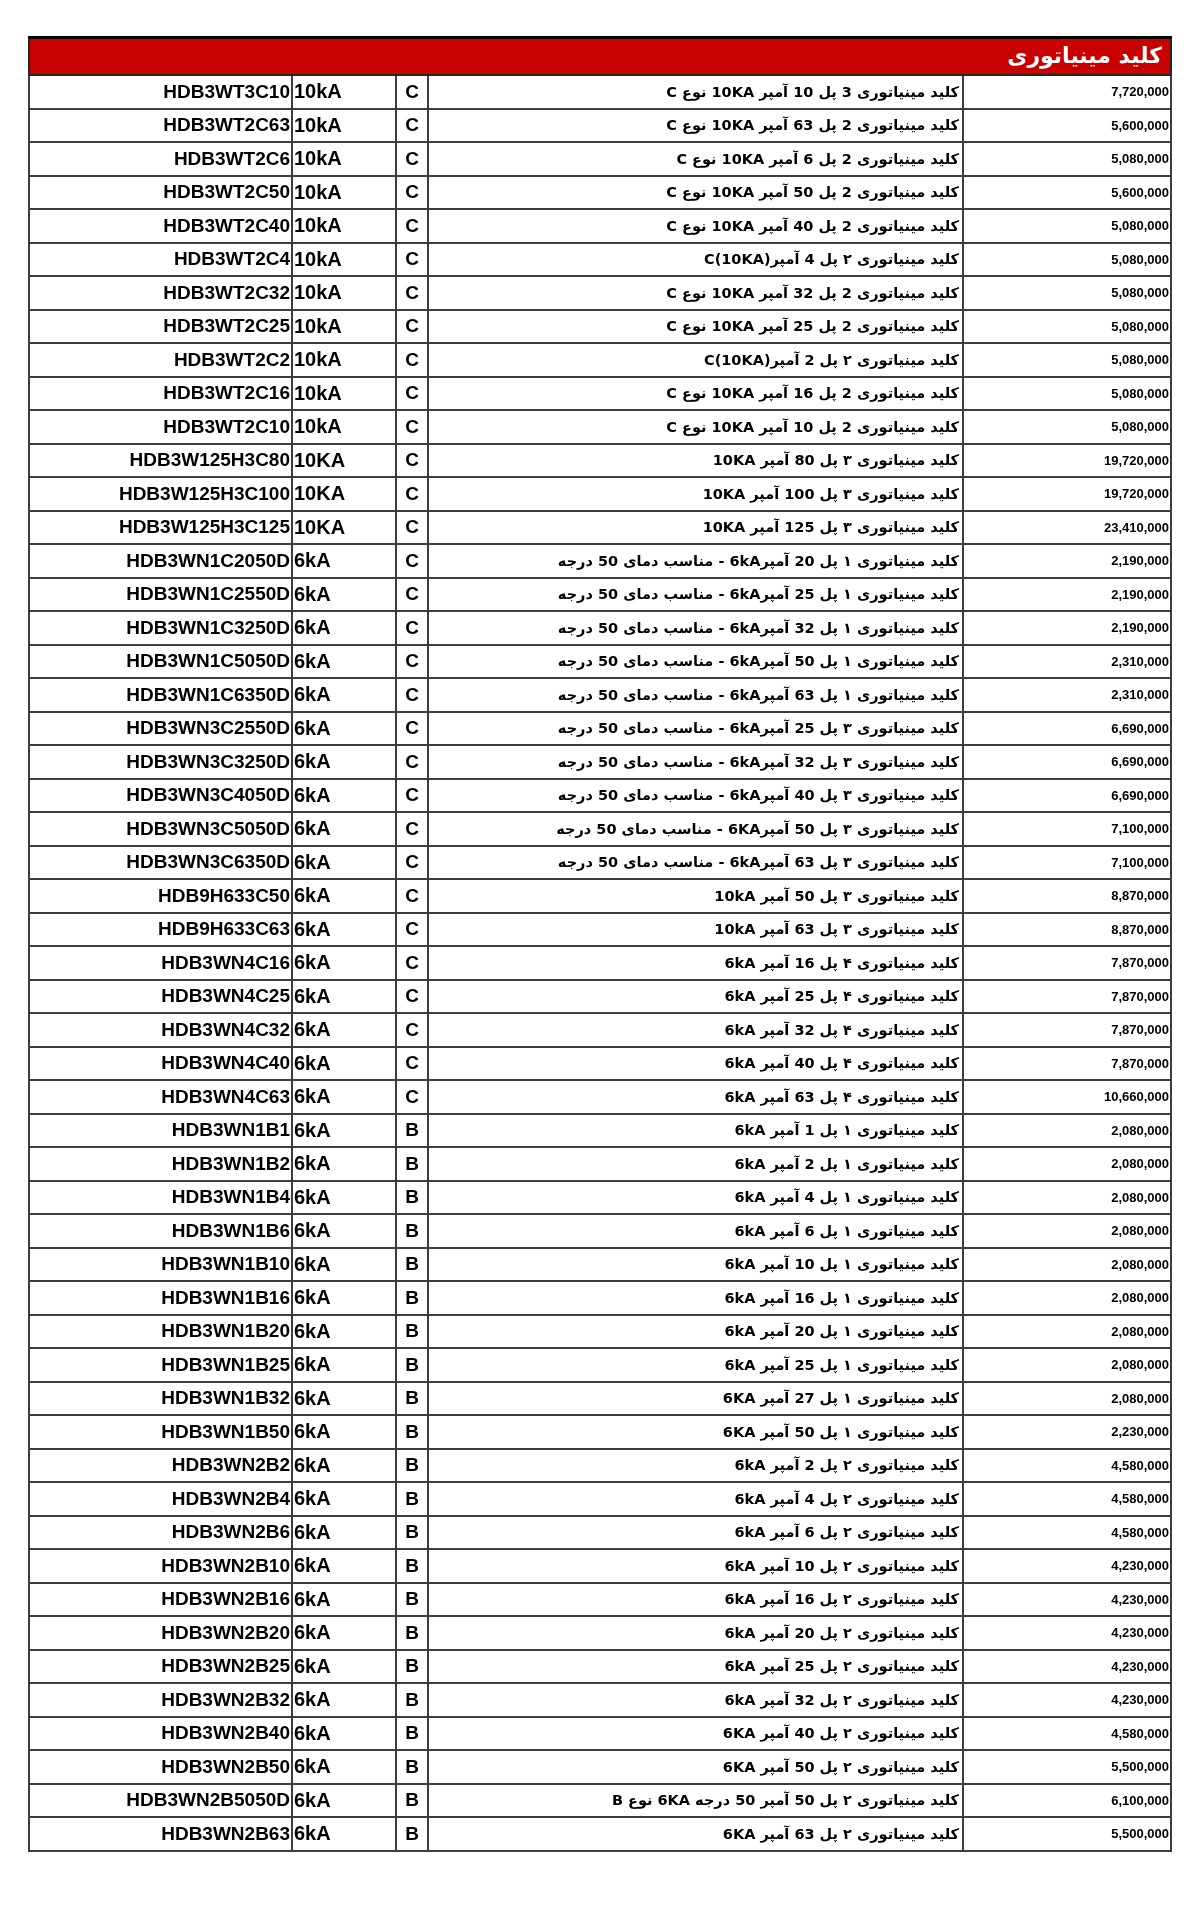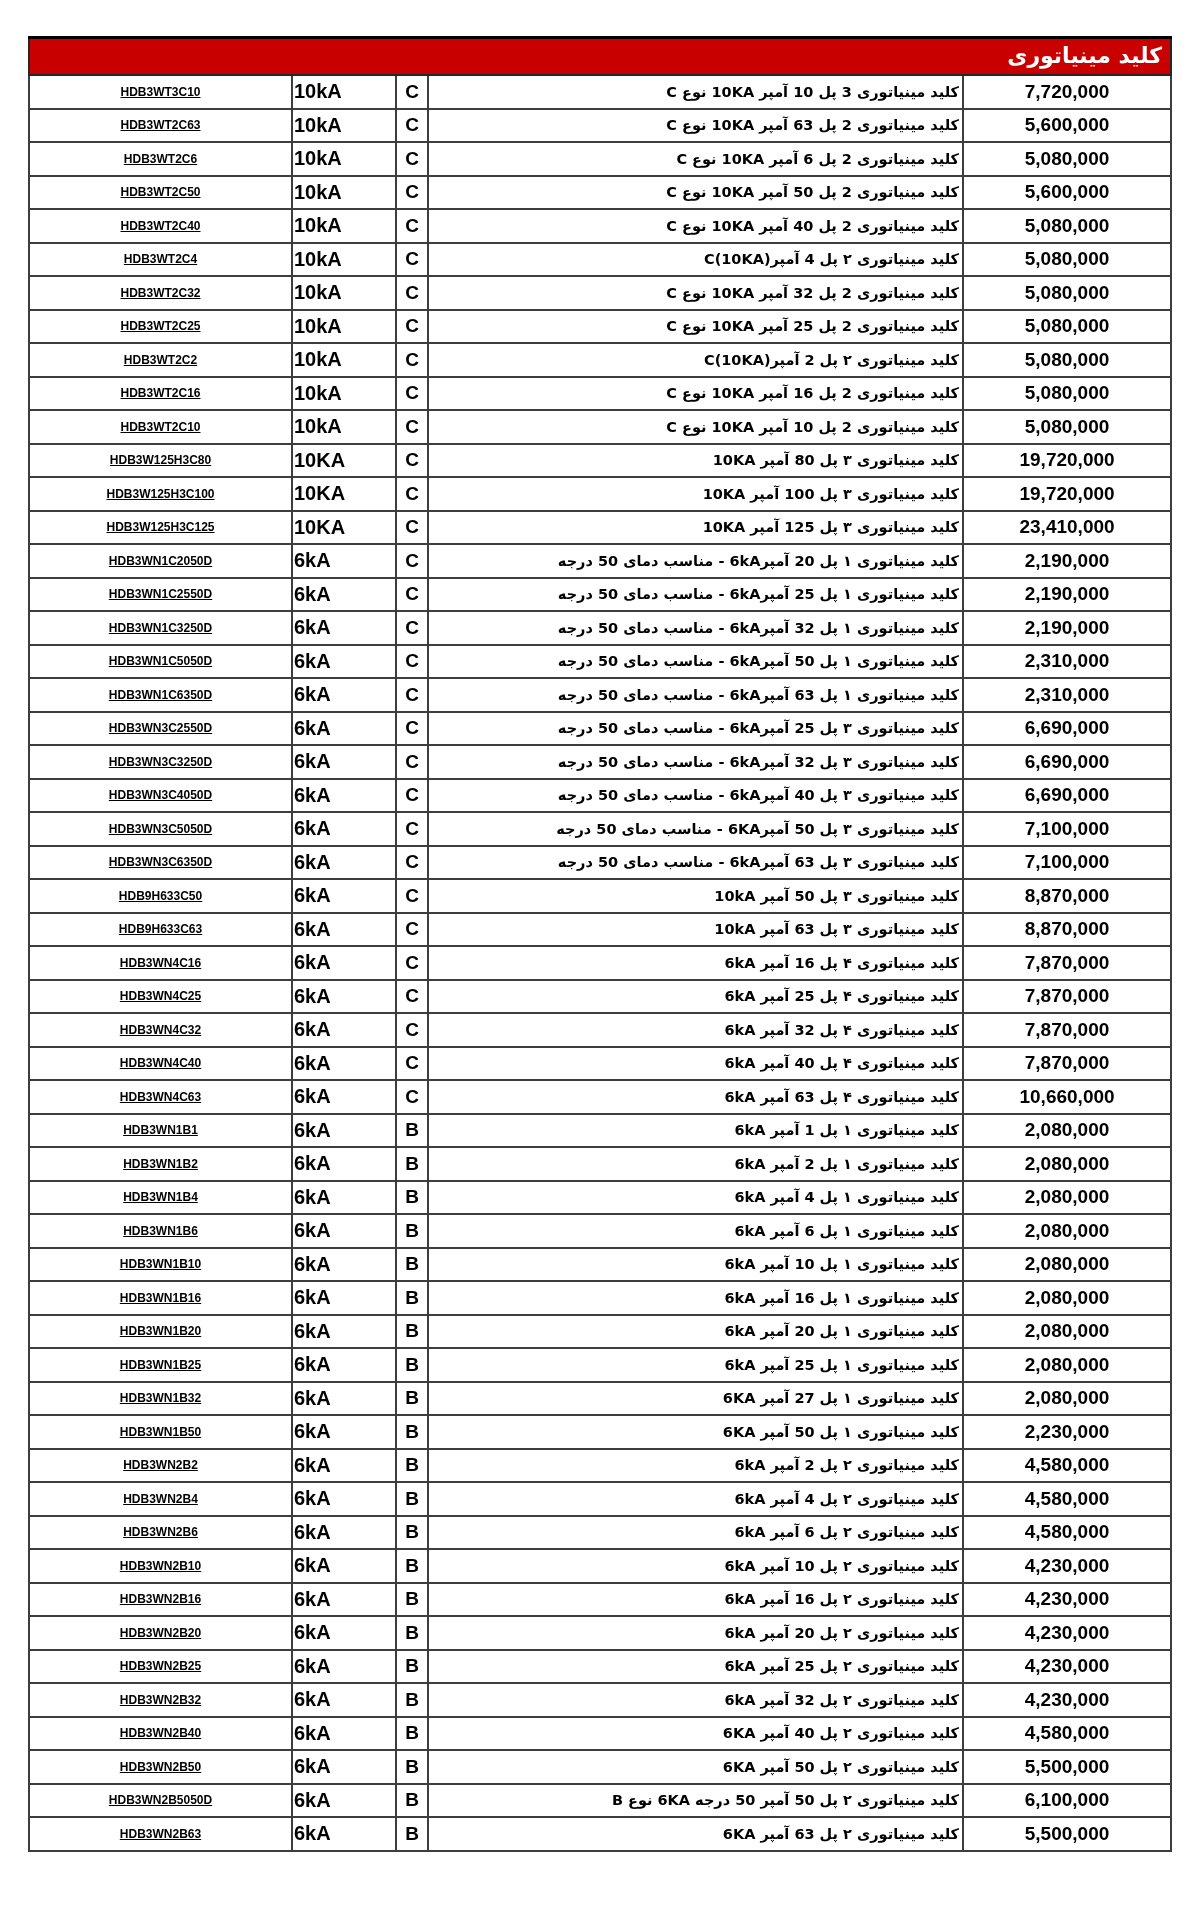--- a/index.html
+++ b/index.html
@@ -19,29 +19,29 @@
     height: 33px; text-align: right; vertical-align: middle;
     font-family: "DejaVu Sans", "Liberation Sans", sans-serif;
     font-weight: bold; font-size: 22px; padding: 0 8px 2px 0;
     border-top: 3px solid #000000; border-bottom: 2px solid #262626;
   }
   tbody td {
     border: 2px solid #3d3d3d;
     height: 29.5px; vertical-align: middle;
     color: #000; font-weight: bold;
   }
-  td.cell-model { text-align: center; font-size: 12px; text-decoration: underline; }
+  td.cell-model { text-align: right; font-size: 19px; }
   td.cell-ka    { text-align: left; font-size: 20px; margin-left: 15px; }
   td.cell-type  { text-align: center; font-size: 19px; }
   td.cell-description {
     text-align: right; padding: 0 3px 0 4px;
     font-family: "DejaVu Sans", "Liberation Sans", sans-serif;
     font-size: 14.5px;
   }
-  td.cell-price { text-align: center; font-size: 19px; }
+  td.cell-price { text-align: right; font-size: 13px; }
 </style>
 </head>
 <body>
 
 <div class="sheet">
   <table class="price-table">
     <colgroup>
       <col style="width:263px">
       <col style="width:104px">
       <col style="width:32px">

